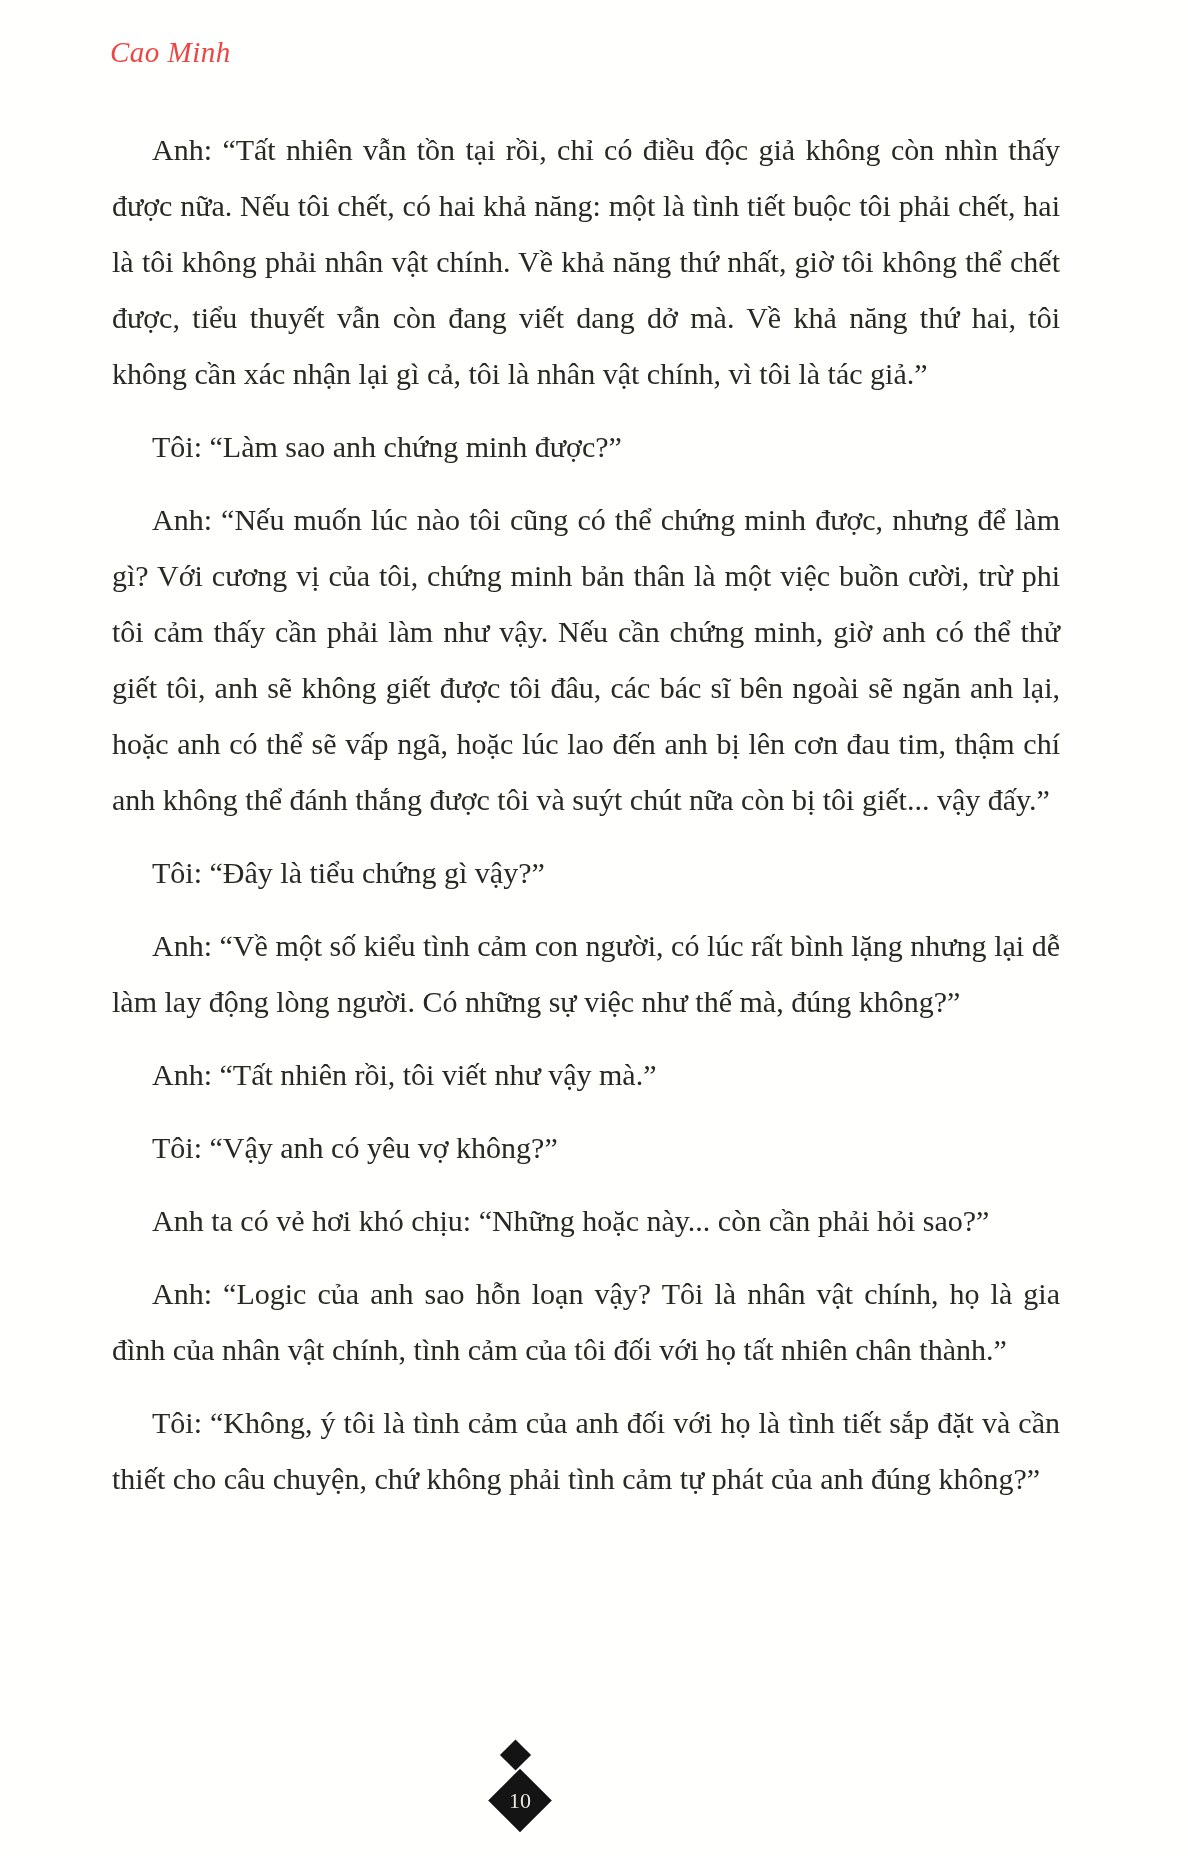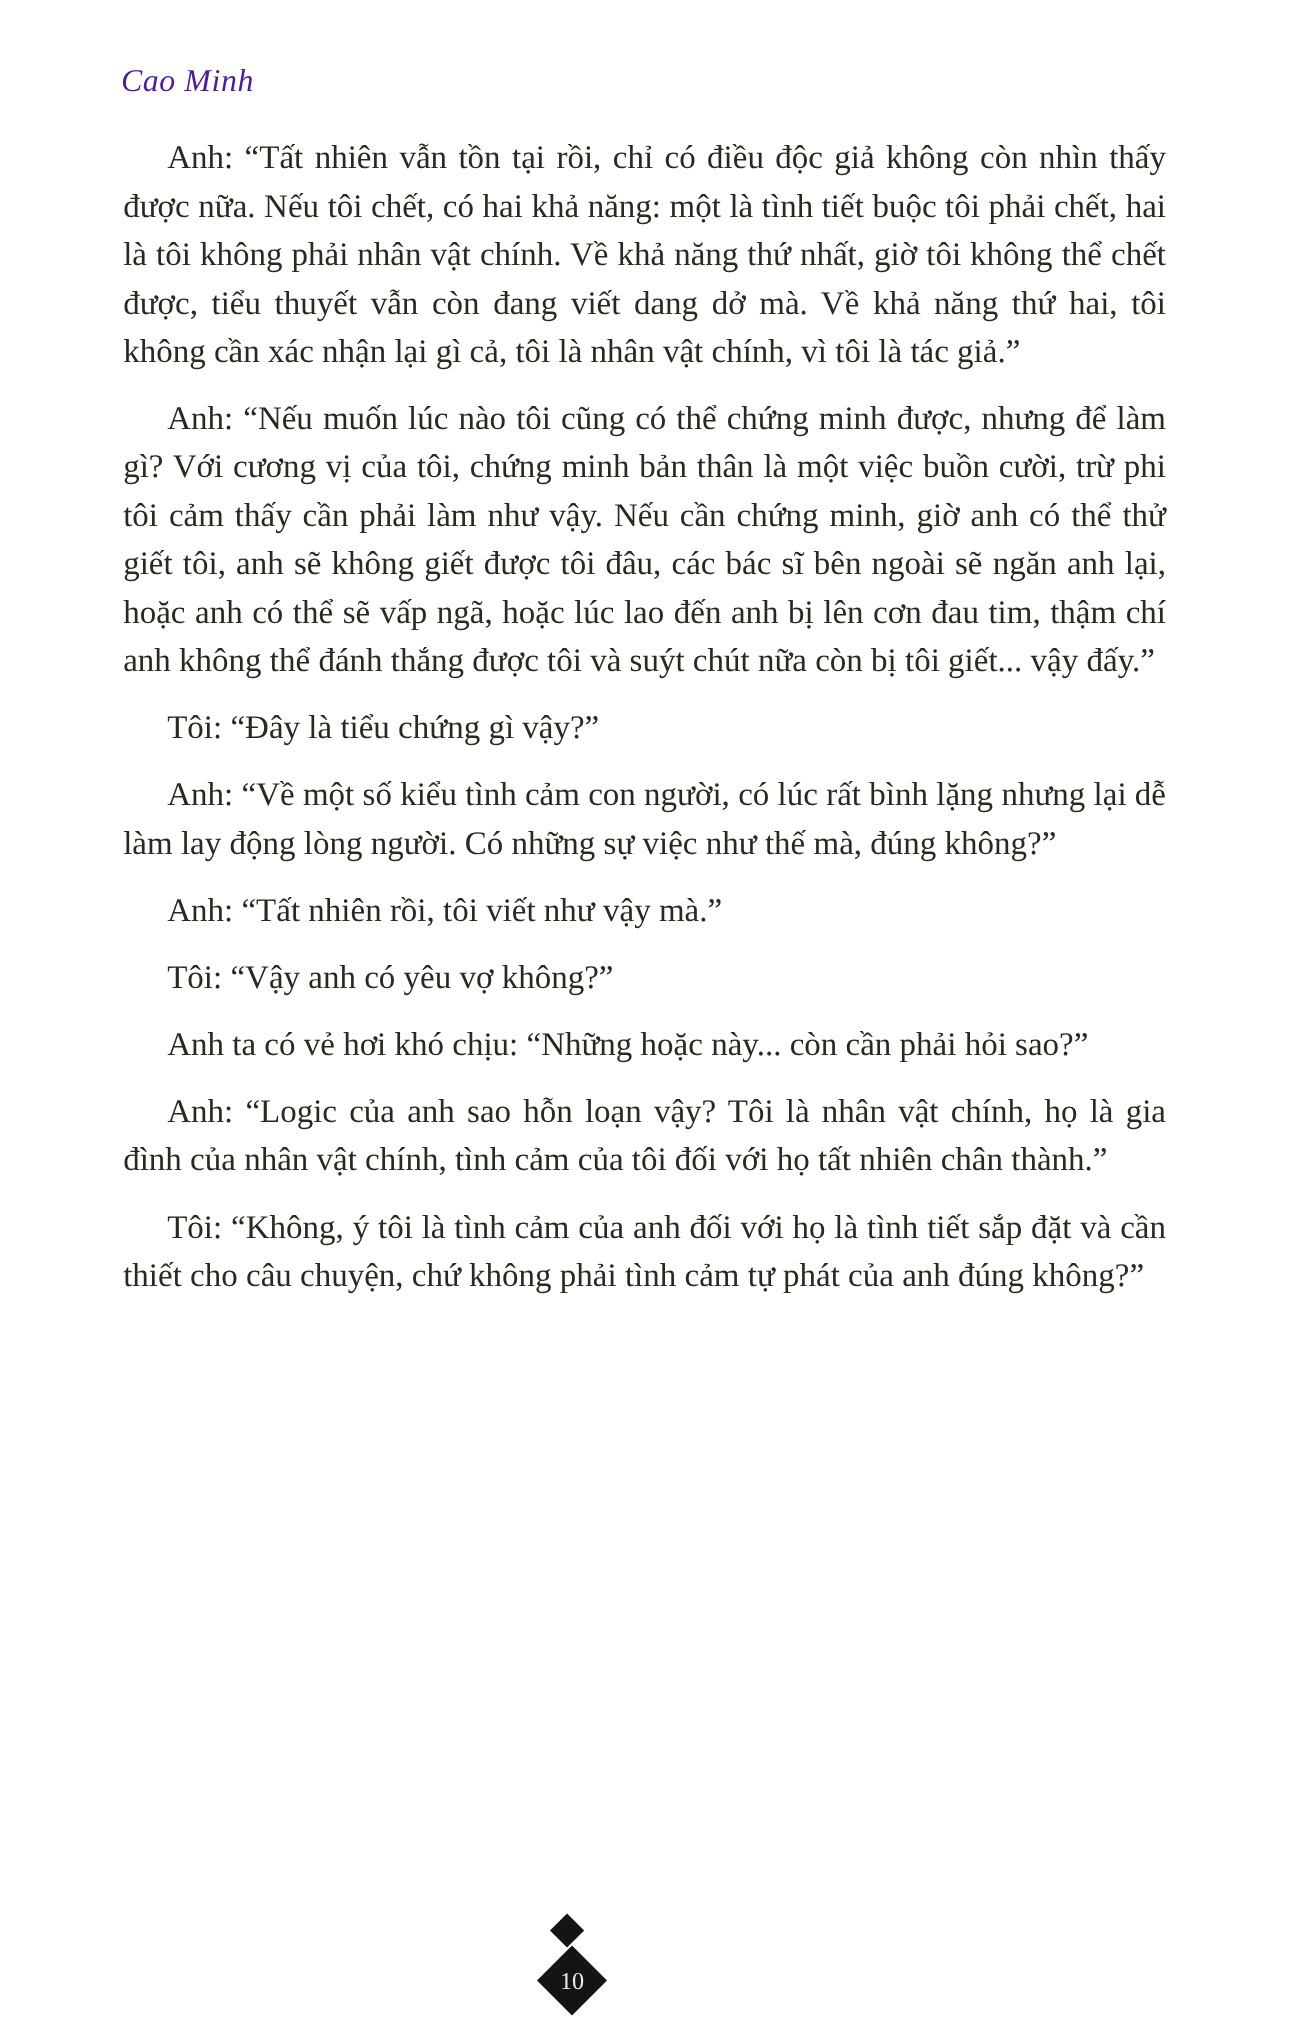--- a/index.html
+++ b/index.html
@@ -16,33 +16,33 @@
   }
   .page {
     position: absolute;
     inset: 0;
     background: #fffffd;
     color: #262a22;
   }
   .author-heading {
     position: absolute;
     left: 110px;
-    top: 58px;
+    top: 36px;
     font-style: italic;
     font-size: 29px;
     letter-spacing: 0.5px;
-    color: #4c1d95;
+    color: #ef4444;
   }
   .text-block {
     position: absolute;
     left: 112px;
     top: 122px;
     width: 948px;
     font-size: 30px;
-    line-height: 44px;
+    line-height: 56px;
     text-align: justify;
     color: #262a22;
   }
   .text-block p {
     margin: 0 0 17px 0;
     text-indent: 40px;
   }
   .page-footer {
     position: absolute;
     left: 520px;
@@ -78,20 +78,21 @@
 </style>
 </head>
 <body>
 
 <div class="page">
 
   <div class="author-heading">Cao Minh</div>
 
   <div class="text-block">
     <p>Anh: “Tất nhiên vẫn tồn tại rồi, chỉ có điều độc giả không còn nhìn thấy được nữa. Nếu tôi chết, có hai khả năng: một là tình tiết buộc tôi phải chết, hai là tôi không phải nhân vật chính. Về khả năng thứ nhất, giờ tôi không thể chết được, tiểu thuyết vẫn còn đang viết dang dở mà. Về khả năng thứ hai, tôi không cần xác nhận lại gì cả, tôi là nhân vật chính, vì tôi là tác giả.”</p>
+    <p>Tôi: “Làm sao anh chứng minh được?”</p>
     <p>Anh: “Nếu muốn lúc nào tôi cũng có thể chứng minh được, nhưng để làm gì? Với cương vị của tôi, chứng minh bản thân là một việc buồn cười, trừ phi tôi cảm thấy cần phải làm như vậy. Nếu cần chứng minh, giờ anh có thể thử giết tôi, anh sẽ không giết được tôi đâu, các bác sĩ bên ngoài sẽ ngăn anh lại, hoặc anh có thể sẽ vấp ngã, hoặc lúc lao đến anh bị lên cơn đau tim, thậm chí anh không thể đánh thắng được tôi và suýt chút nữa còn bị tôi giết... vậy đấy.”</p>
     <p>Tôi: “Đây là tiểu chứng gì vậy?”</p>
     <p>Anh: “Về một số kiểu tình cảm con người, có lúc rất bình lặng nhưng lại dễ làm lay động lòng người. Có những sự việc như thế mà, đúng không?”</p>
     <p>Anh: “Tất nhiên rồi, tôi viết như vậy mà.”</p>
     <p>Tôi: “Vậy anh có yêu vợ không?”</p>
     <p>Anh ta có vẻ hơi khó chịu: “Những hoặc này... còn cần phải hỏi sao?”</p>
     <p>Anh: “Logic của anh sao hỗn loạn vậy? Tôi là nhân vật chính, họ là gia đình của nhân vật chính, tình cảm của tôi đối với họ tất nhiên chân thành.”</p>
     <p>Tôi: “Không, ý tôi là tình cảm của anh đối với họ là tình tiết sắp đặt và cần thiết cho câu chuyện, chứ không phải tình cảm tự phát của anh đúng không?”</p>
   </div>
 

